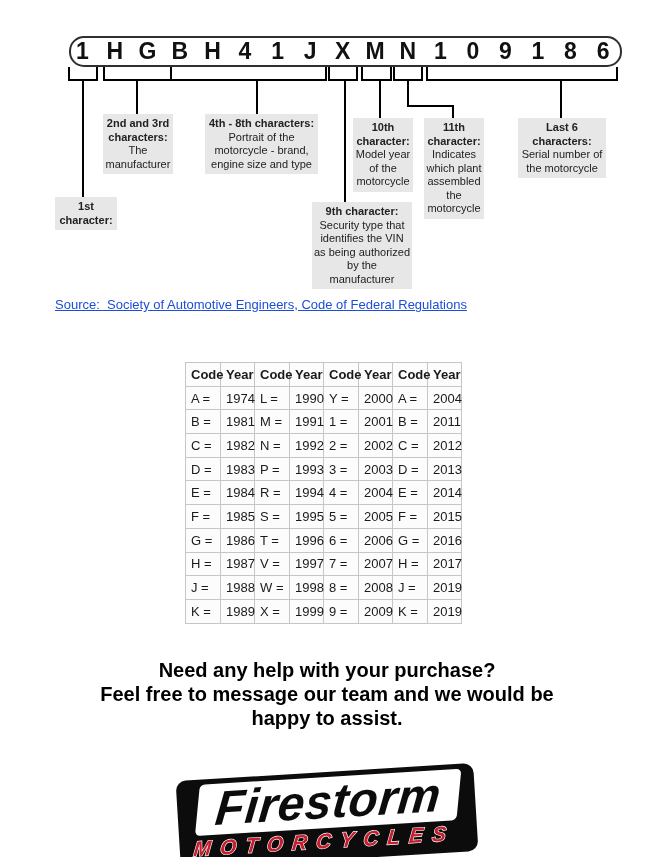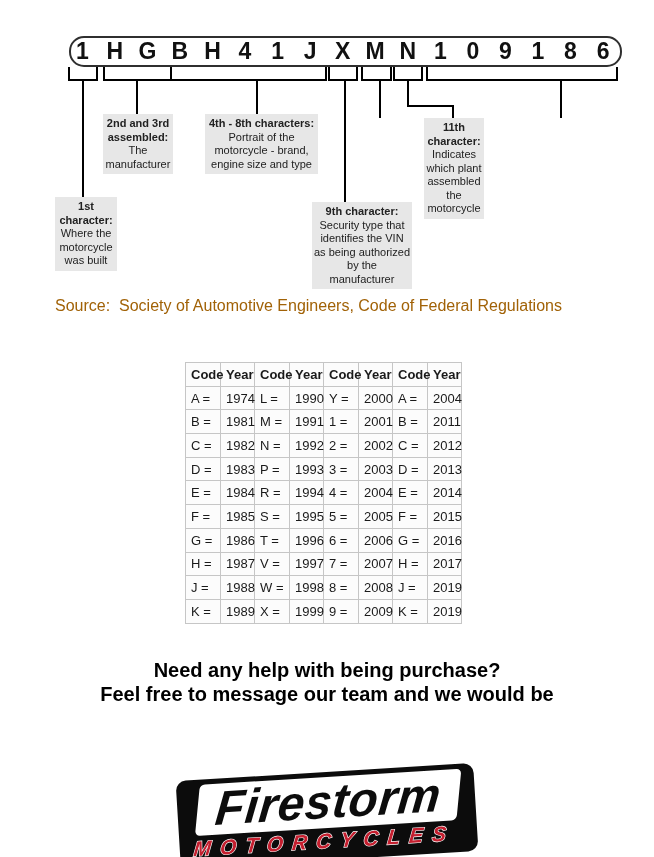--- a/index.html
+++ b/index.html
@@ -24,21 +24,21 @@
   .lb-title { font-weight:bold; }
   .lb-desc { font-weight:normal; }
   .box1 { left:55px;  top:197px; width:62px; }
   .box2 { left:103px; top:114px; width:70px; }
   .box3 { left:205px; top:114px; width:113px; }
   .box4 { left:312px; top:202px; width:100px; }
   .box5 { left:353px; top:118px; width:60px; }
   .box6 { left:424px; top:118px; width:60px; }
   .box7 { left:518px; top:118px; width:88px; }
 
-  .source-note { position:absolute; left:55px; top:297px; font-size:16px; color:#a16207; white-space:pre; }
+  .source-note { position:absolute; left:55px; top:297px; font-size:13px; color:#1d4ed8; white-space:pre;text-decoration:underline; }
 
   
   .year-table-wrap { position:absolute; left:185px; top:362px; }
   table.year-table { border-collapse:collapse; table-layout:fixed; width:277px; }
   .year-table th, .year-table td { border:1px solid #c6c6c6; background:#fcfcfc;
       font-size:13px; text-align:left; padding:3px 2px 3px 5px; height:23.7px; color:#1a1a1a; }
   .year-table th { font-weight:bold; }
   .col-code { width:35px; } .col-year { width:34px;margin-top:29px; }
 
   
@@ -96,37 +96,44 @@
   <div class="vline" style="left:256px;top:80px;height:34px;"></div>
   <div class="vline" style="left:344px;top:80px;height:122px;"></div>
   <div class="vline" style="left:379px;top:80px;height:38px;"></div>
   <div class="vline" style="left:407px;top:80px;height:27px;"></div>
   <div class="hline" style="left:407px;top:105px;width:47px;"></div>
   <div class="vline" style="left:452px;top:105px;height:13px;"></div>
   <div class="vline" style="left:560px;top:80px;height:38px;"></div>
 
   <div class="label-box box1">
     <div class="lb-title">1st character:</div>
-    <div class="lb-desc">Where the motorcycle was built</div>
   </div>
   <div class="label-box box2">
-    <div class="lb-title">2nd and 3rd assembled:</div>
+    <div class="lb-title">2nd and 3rd characters:</div>
     <div class="lb-desc">The manufacturer</div>
   </div>
   <div class="label-box box3">
     <div class="lb-title">4th - 8th characters:</div>
     <div class="lb-desc">Portrait of the motorcycle - brand, engine size and type</div>
   </div>
   <div class="label-box box4">
     <div class="lb-title">9th character:</div>
     <div class="lb-desc">Security type that identifies the VIN as being authorized by the manufacturer</div>
   </div>
+  <div class="label-box box5">
+    <div class="lb-title">10th character:</div>
+    <div class="lb-desc">Model year of the motorcycle</div>
+  </div>
   <div class="label-box box6">
     <div class="lb-title">11th character:</div>
     <div class="lb-desc">Indicates which plant assembled the motorcycle</div>
+  </div>
+  <div class="label-box box7">
+    <div class="lb-title">Last 6 characters:</div>
+    <div class="lb-desc">Serial number of the motorcycle</div>
   </div>
 
   <div class="source-note">Source:  Society of Automotive Engineers, Code of Federal Regulations</div>
 
   <div class="year-table-wrap">
     <table class="year-table">
       <thead>
         <tr>
             <th class="col-code">Code</th>
             <th class="col-year">Year</th>
@@ -237,22 +244,23 @@
             <td>9 =</td>
             <td>2009</td>
             <td>K =</td>
             <td>2019</td>
           </tr>
         </tbody>
     </table>
   </div>
 
   <div class="help-text">
-    <div>Need any help with being purchase?</div>
+    <div>Need any help with your purchase?</div>
     <div>Feel free to message our team and we would be</div>
+    <div>happy to assist.</div>
   </div>
 
   <div class="logo" style="background: rgb(12, 12, 12);">
     <div class="logo-inner">
       <div class="logo-brand">Firestorm</div>
       <div class="logo-sub" style="color: rgb(197, 31, 47);">MOTORCYCLES</div>
     </div>
   </div>
 
 </div>

